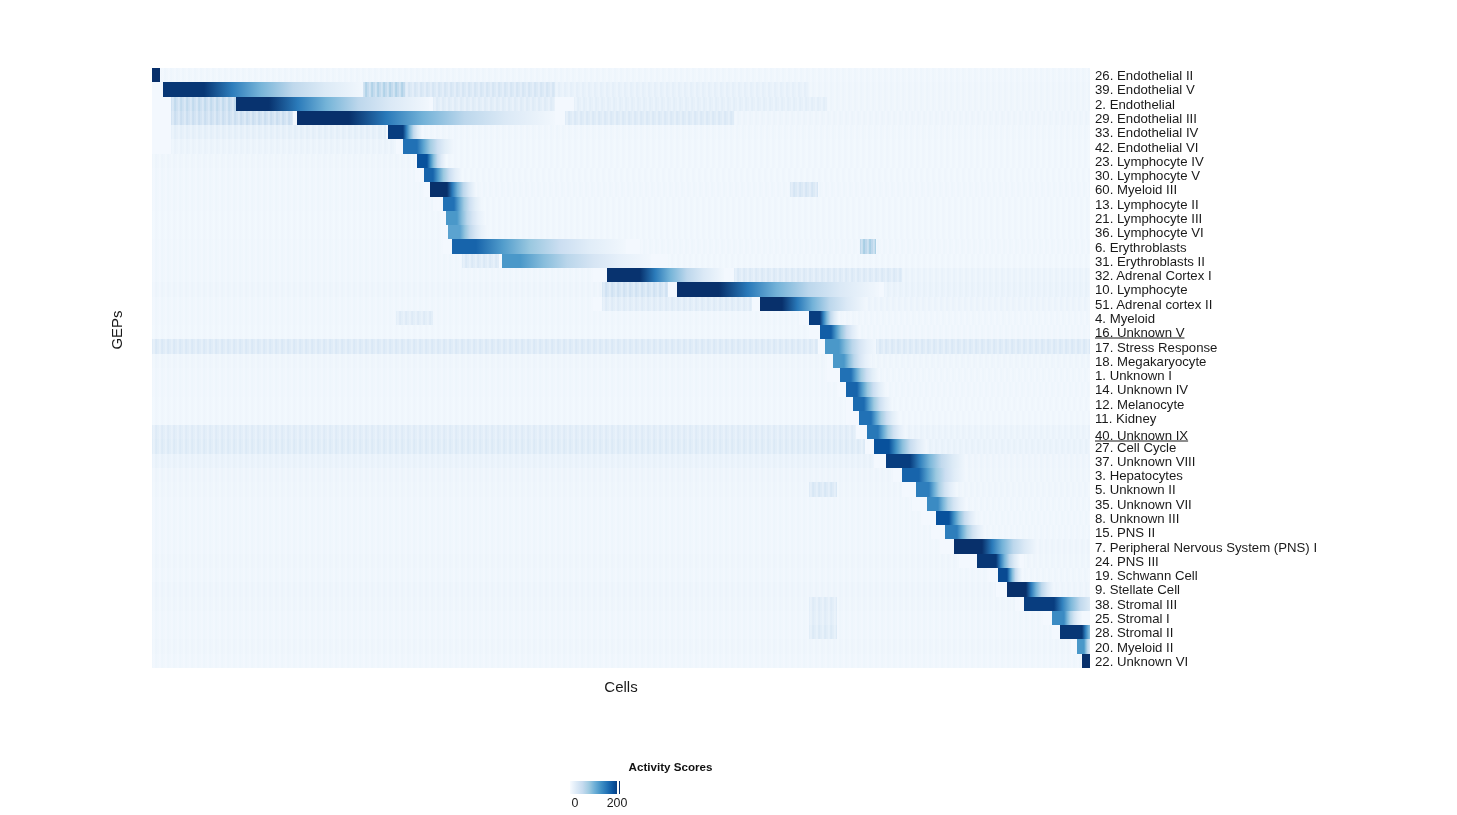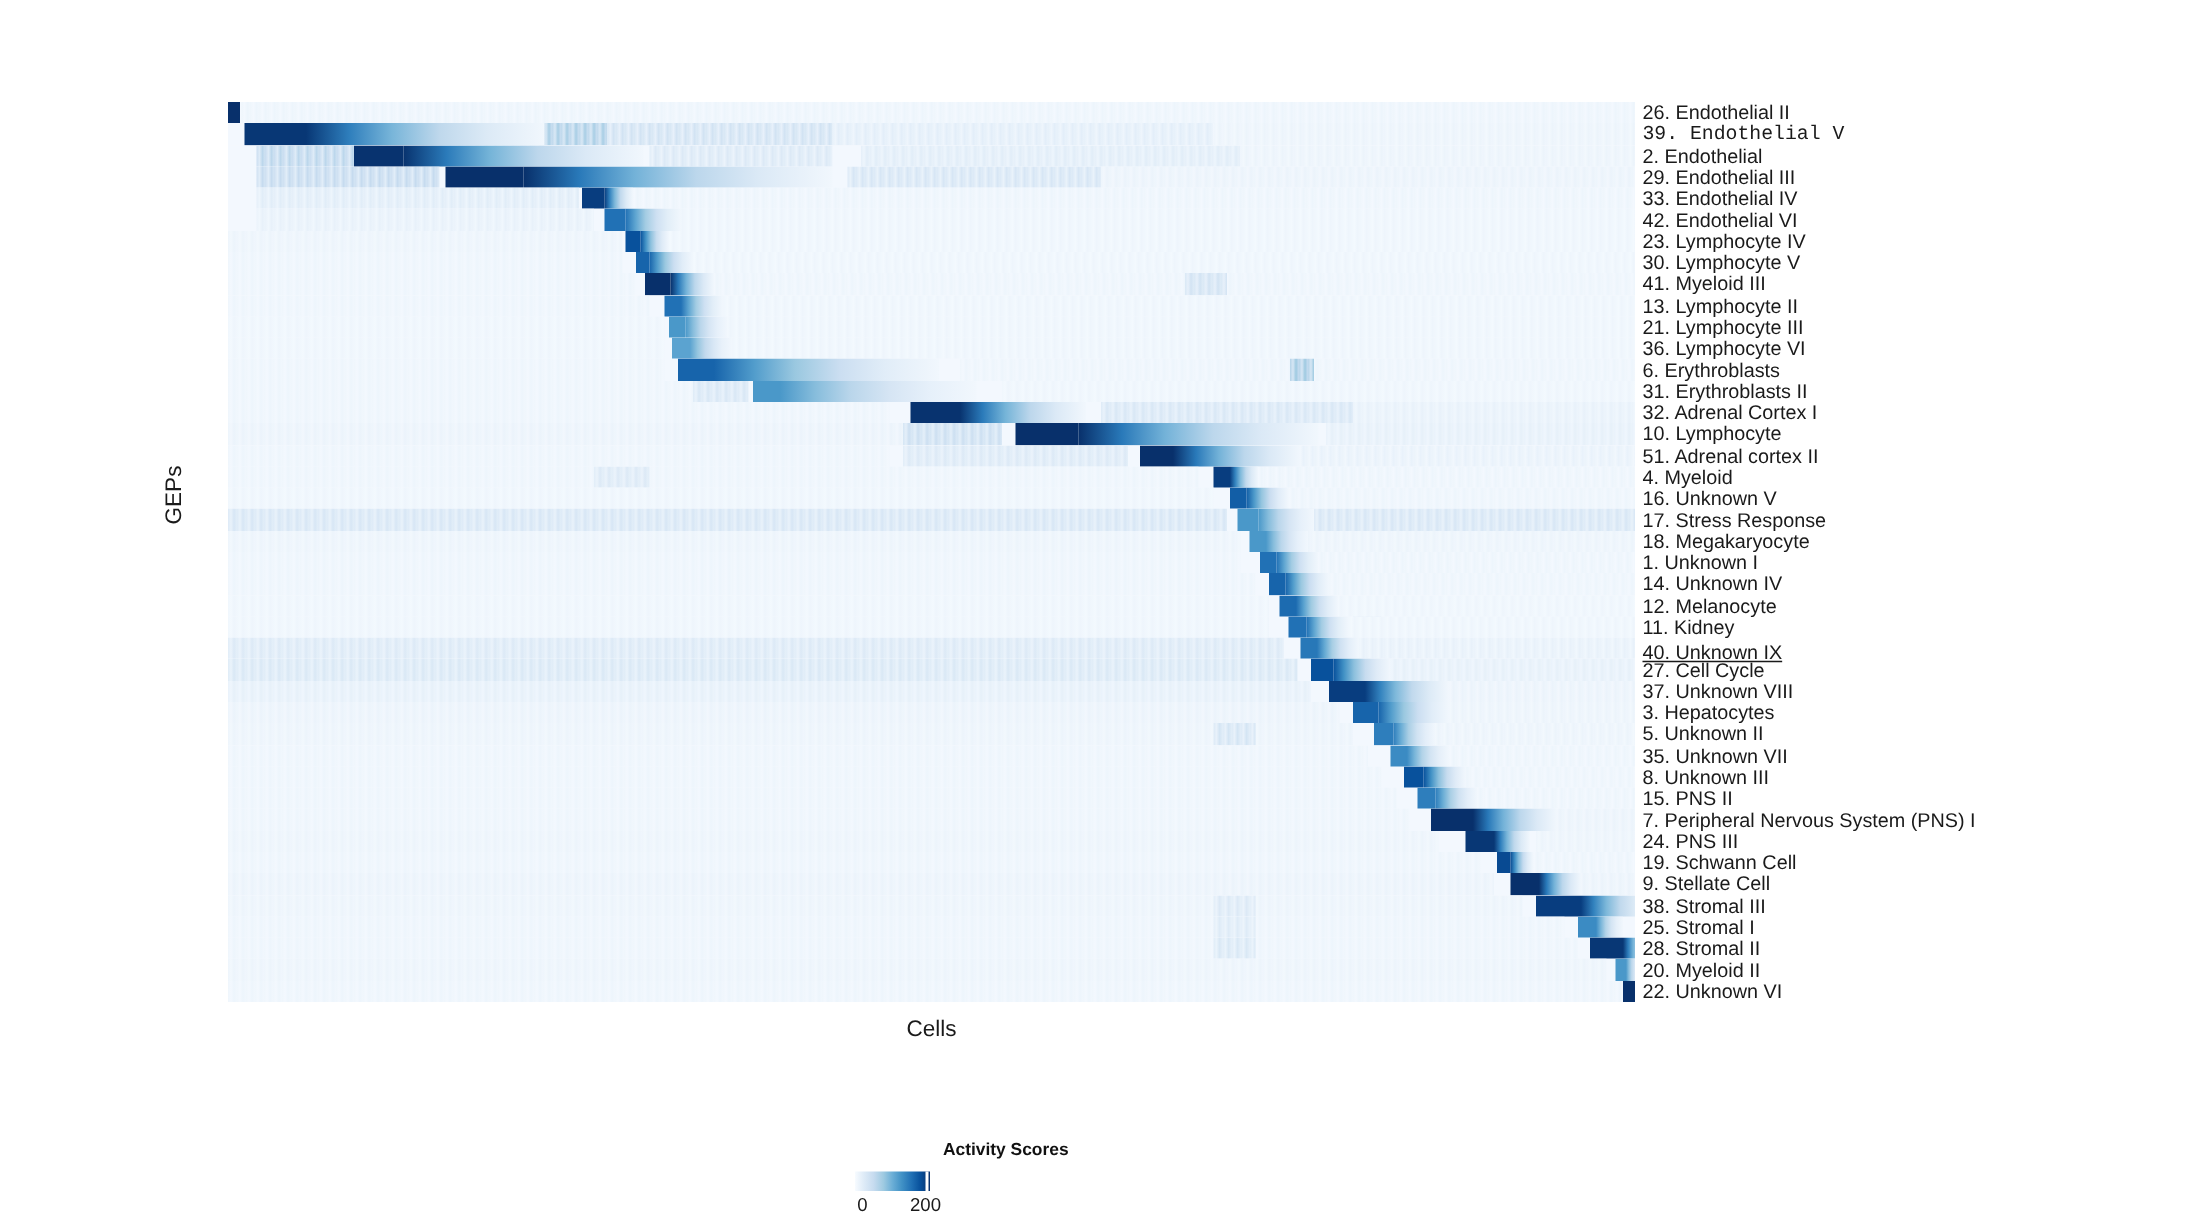--- a/index.html
+++ b/index.html
@@ -346,38 +346,38 @@
         <div class="hm-seg" style="left: 0%; width: 99%; background: repeating-linear-gradient(to right, rgb(239, 246, 252) 0px, rgb(243, 248, 254) 2px, rgb(237, 245, 252) 4px, rgb(241, 247, 253) 6px);"></div>
         <div class="hm-seg" style="left: 99.2%; width: 0.8%; background: rgb(8, 48, 107);"></div>
       </div>
     </div>
 
   <div id="ylabel">GEPs</div>
   <div id="xlabel">Cells</div>
 
   <div id="row-labels">
       <div class="row-label" style="top: 7.14286px;">26.  Endothelial II</div>
-      <div class="row-label" style="top: 21.4286px; font-family: Liberation Mono, monospace;">39.  Endothelial V</div>
+      <div class="row-label" style="top: 21.4286px;">39.  Endothelial V</div>
       <div class="row-label" style="top: 35.7143px;">2.  Endothelial</div>
       <div class="row-label" style="top: 50px;">29.  Endothelial III</div>
       <div class="row-label" style="top: 64.2857px;">33.  Endothelial IV</div>
       <div class="row-label" style="top: 78.5714px;">42.  Endothelial VI</div>
       <div class="row-label" style="top: 92.8571px;">23.  Lymphocyte IV</div>
       <div class="row-label" style="top: 107.143px;">30.  Lymphocyte V</div>
-      <div class="row-label" style="top: 121.429px;">41.  Myeloid III</div>
+      <div class="row-label" style="top: 121.429px;">60.  Myeloid III</div>
       <div class="row-label" style="top: 135.714px;">13.  Lymphocyte II</div>
       <div class="row-label" style="top: 150px;">21.  Lymphocyte III</div>
       <div class="row-label" style="top: 164.286px;">36.  Lymphocyte VI</div>
       <div class="row-label" style="top: 178.571px;">6.  Erythroblasts</div>
       <div class="row-label" style="top: 192.857px;">31.  Erythroblasts II</div>
       <div class="row-label" style="top: 207.143px; text-align: center;">32.  Adrenal Cortex I</div>
       <div class="row-label" style="top: 221.429px;">10.  Lymphocyte</div>
       <div class="row-label" style="top: 235.714px;">51.  Adrenal cortex II</div>
       <div class="row-label" style="top: 250px;">4.  Myeloid</div>
-      <div class="row-label" style="top: 264.286px;">16.  Unknown V</div>
+      <div class="row-label" style="top: 264.286px; text-decoration: underline;">16.  Unknown V</div>
       <div class="row-label" style="top: 278.571px;">17.  Stress Response</div>
       <div class="row-label" style="top: 292.857px;">18.  Megakaryocyte</div>
       <div class="row-label" style="top: 307.143px;">1.  Unknown I</div>
       <div class="row-label" style="top: 321.429px;">14.  Unknown IV</div>
       <div class="row-label" style="top: 335.714px;">12.  Melanocyte</div>
       <div class="row-label" style="top: 350px;">11.  Kidney</div>
       <div class="row-label" style="top: 367px; text-decoration: underline;">40.  Unknown IX</div>
       <div class="row-label" style="top: 378.571px;">27.  Cell Cycle</div>
       <div class="row-label" style="top: 392.857px;">37.  Unknown VIII</div>
       <div class="row-label" style="top: 407.143px;">3.  Hepatocytes</div>

